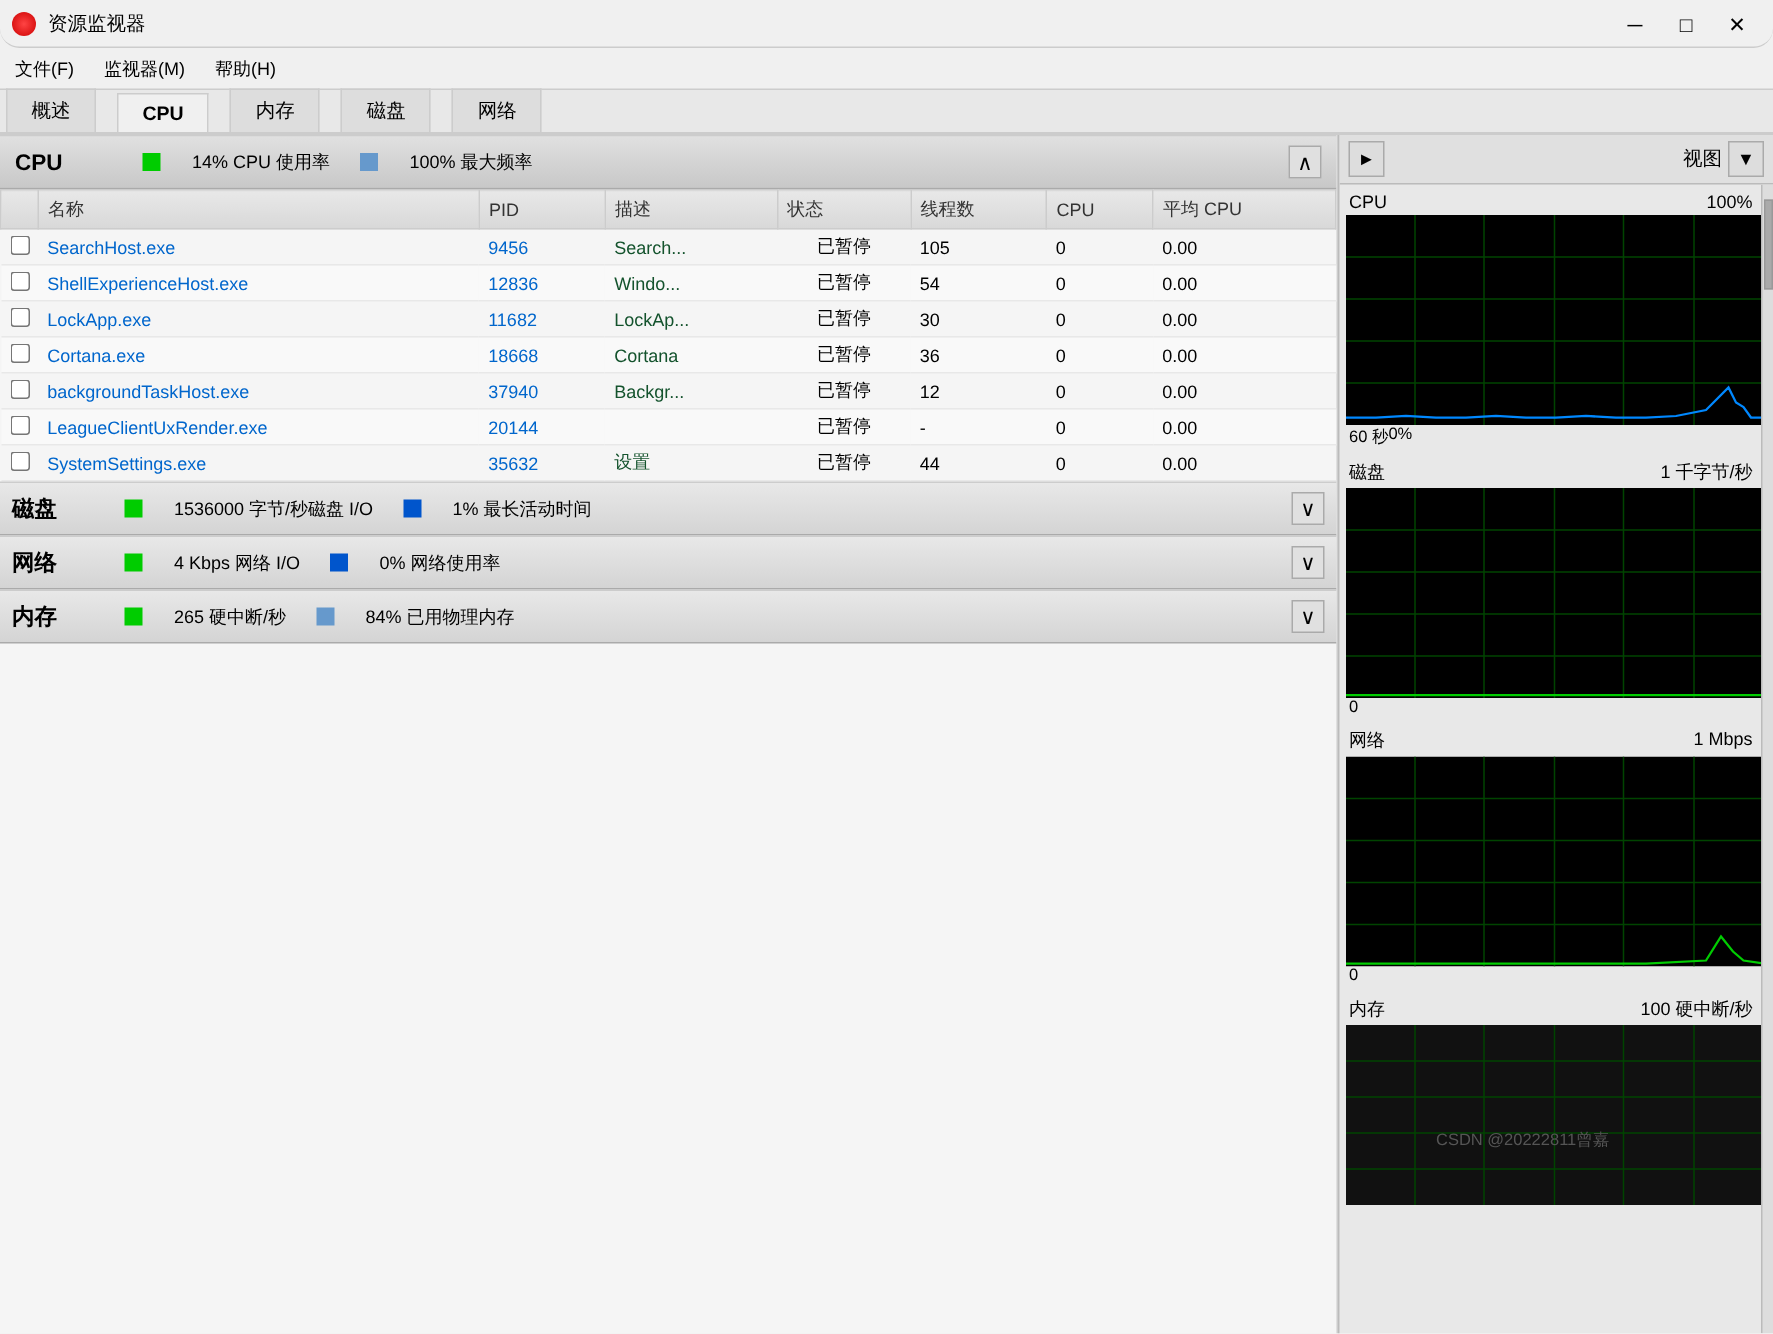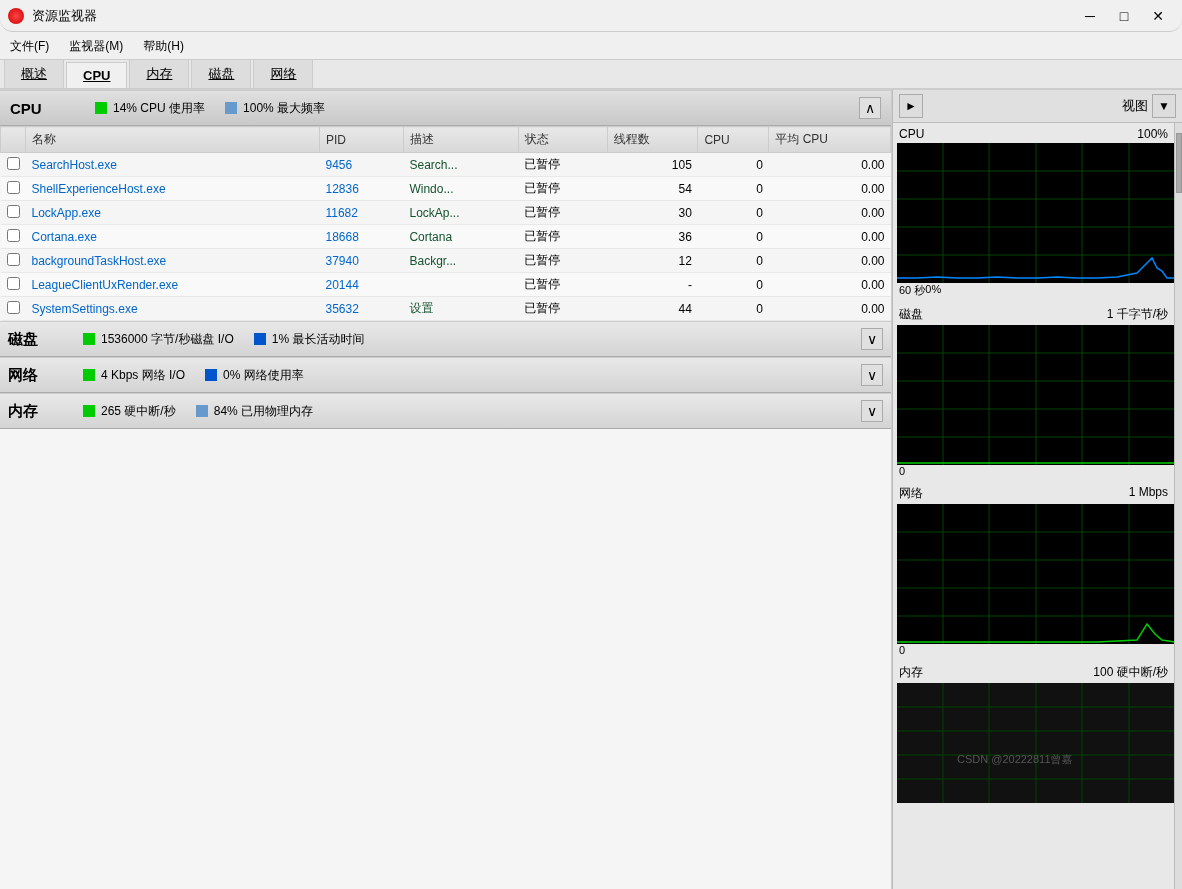--- a/index.html
+++ b/index.html
@@ -12,21 +12,21 @@
     .title-text { font-size: 13px; }
     .title-bar-controls { display: flex; gap: 2px; }
     .title-btn { width: 32px; height: 24px; background: transparent; border: none; cursor: pointer; font-size: 14px; display: flex; align-items: center; justify-content: center; }
     
     
     .menu-bar { background: #f0f0f0; height: 28px; display: flex; align-items: flex-end; padding: 0 0; border-bottom: 1px solid #ccc; }
     .menu-item { padding: 4px 10px; cursor: pointer; font-size: 12px; }
     
     
     .tab-bar { background: #e8e8e8; height: 30px; display: flex; align-items: flex-end; padding: 0 4px; border-bottom: 2px solid #ccc; }
-    .tab { padding: 5px 16px; cursor: pointer; font-size: 13px; border: 1px solid #ccc; background: #ddd; margin-right: 2px; border-bottom: none; text-decoration: underline; }
+    .tab { padding: 5px 16px; cursor: pointer; font-size: 13px; border: 1px solid #ccc; background: #ddd; margin-right: 14px; border-bottom: none; }
     .tab.active { background: #f0f0f0; font-weight: bold; }
     
     
     .main-layout { display: flex; height: calc(889px - 90px); }
     
     
     .left-panel { flex: 1; overflow-y: auto; background: #f5f5f5; border-right: 1px solid #ccc; }
     
     
     .section-header { display: flex; align-items: center; background: linear-gradient(to bottom, #e8e8e8, #d4d4d4); border-top: 1px solid #ccc; border-bottom: 1px solid #aaa; padding: 6px 8px; cursor: pointer; min-height: 36px; }
@@ -38,22 +38,22 @@
     .cpu-header { display: flex; align-items: center; background: linear-gradient(to bottom, #e0e0e0, #c8c8c8); border-bottom: 1px solid #aaa; padding: 6px 10px; gap: 10px; }
     
     
     .process-table { width: 100%; border-collapse: collapse; font-size: 12px; }
     .process-table th { background: linear-gradient(to bottom, #e8e8e8, #d8d8d8); border: 1px solid #ccc; padding: 4px 6px; text-align: left; font-weight: normal; color: #333; cursor: pointer; }
     .process-table td { border-bottom: 1px solid #e8e8e8; padding: 3px 6px; }
     .process-table tr:nth-child(even) td { background: #f9f9f9; }
     .process-name { color: #0066cc; cursor: pointer; }
     .process-pid { color: #0066cc; }
     .process-desc { color: #14532d; }
-    .td-right { text-align: right; }
-    .td-center { }
+    .td-right { text-align: left; }
+    .td-center { text-align: center; }
     .checkbox-cell { width: 20px; }
     
     
     .right-panel { width: 290px; background: #e8e8e8; display: flex; flex-direction: column; border-left: 1px solid #bbb; overflow: hidden; }
     
     .right-toolbar { display: flex; align-items: center; padding: 4px 6px; background: #e0e0e0; border-bottom: 1px solid #bbb; gap: 4px; }
     .nav-btn { width: 24px; height: 24px; background: #ddd; border: 1px solid #aaa; display: flex; align-items: center; justify-content: center; cursor: pointer; font-size: 12px; }
     .view-label { margin-left: auto; font-size: 13px; }
     .view-dropdown { width: 24px; height: 24px; background: #ddd; border: 1px solid #aaa; display: flex; align-items: center; justify-content: center; cursor: pointer; }
     
@@ -62,21 +62,21 @@
     .chart-container { margin-bottom: 8px; }
     .chart-header { display: flex; justify-content: space-between; font-size: 12px; margin-bottom: 2px; padding: 0 2px; }
     .chart-footer { display: flex; justify-content: flex-start; font-size: 11px; padding: 0 2px; }
     
     
     .left-panel::-webkit-scrollbar { width: 8px; }
     .left-panel::-webkit-scrollbar-track { background: #f0f0f0; }
     .left-panel::-webkit-scrollbar-thumb { background: #bbb; border: 1px solid #aaa; }
     
     .section-stats { display: flex; gap: 20px; align-items: center; flex: 1; margin-left: 15px; }
-    .stat-item { display: flex; align-items: center; gap: 6px; font-size: 12px; }
+    .stat-item { display: flex; align-items: center; gap: 21px; font-size: 12px; }
     
     svg.chart-svg { width: 278px; height: 140px; display: block; }
     svg.chart-svg-small { width: 278px; height: 120px; display: block; }
     
     .right-scrollbar { width: 8px; background: #ddd; border-left: 1px solid #bbb; position: relative; }
     .right-scroll-thumb { width: 6px; background: #aaa; border: 1px solid #999; position: absolute; left: 1px; top: 10px; height: 60px; }
     
     .panel-with-scroll { display: flex; flex: 1; overflow: hidden; }
   </style>
 </head>

